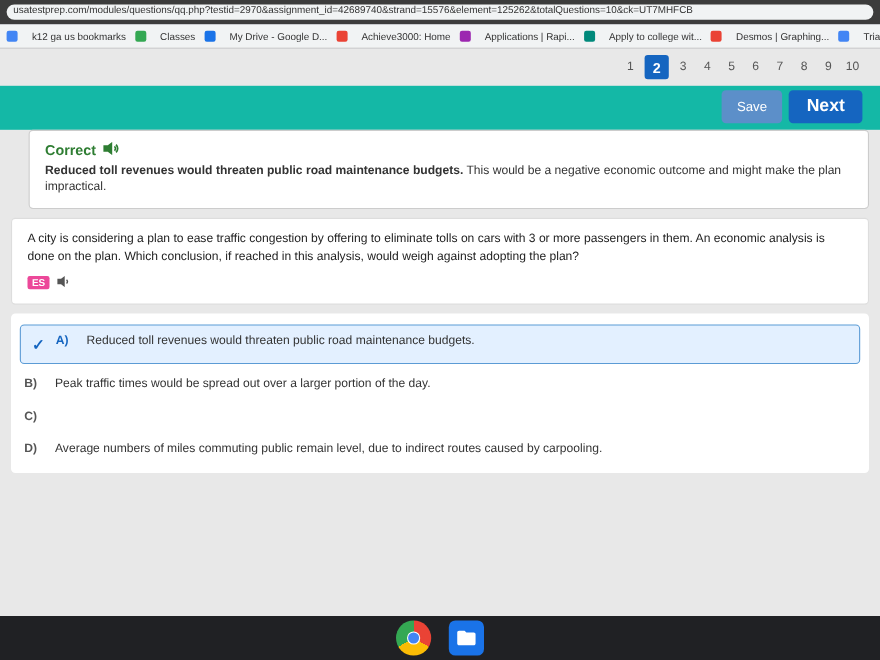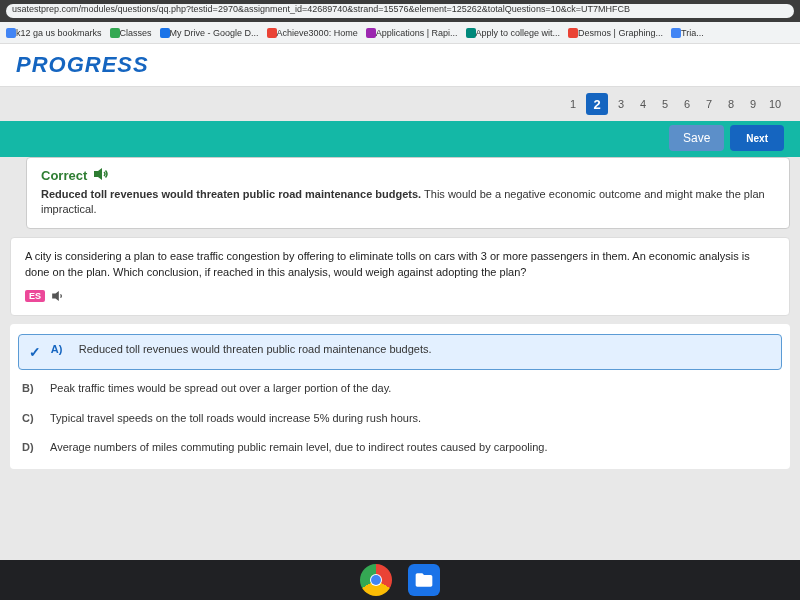--- a/index.html
+++ b/index.html
@@ -45,21 +45,21 @@
       gap: 8px;
       border-bottom: 1px solid #ddd;
       overflow: hidden;
     }
     .bookmark-item {
       font-size: 9px;
       color: #333;
       white-space: nowrap;
       display: flex;
       align-items: center;
-      gap: 0;
+      gap: 13px;
       cursor: pointer;
     }
     .bookmark-icon {
       width: 10px;
       height: 10px;
       background: #4285f4;
       border-radius: 2px;
       flex-shrink: 0;
     }
     .bookmark-icon.green { background: #34a853; }
@@ -152,21 +152,21 @@
       padding: 6px 14px;
       font-size: 12px;
       border-radius: 4px;
       cursor: pointer;
     }
     .btn-next {
       background: #1565c0;
       color: #fff;
       border: none;
       padding: 6px 16px;
-      font-size: 10px;
+      font-size: 16px;
       border-radius: 4px;
       cursor: pointer;
       font-weight: bold;
     }
 
     
     .correct-box {
       background: #fff;
       border: 1px solid #ccc;
       border-radius: 4px;
@@ -356,23 +356,20 @@
     <span>Desmos | Graphing...</span>
   </div>
   <div class="bookmark-item">
     <div class="bookmark-icon"></div>
     <span>Tria...</span>
   </div>
 </div>
 
 <div class="main-content">
 
-  <div class="page-header">
-    <div class="progress-logo">PROGRESS</div>
-  </div>
 
 
   <div class="pagination">
     <div class="page-num">1</div>
     <div class="page-num active">2</div>
     <div class="page-num">3</div>
     <div class="page-num">4</div>
     <div class="page-num">5</div>
     <div class="page-num">6</div>
     <div class="page-num">7</div>
@@ -423,21 +420,20 @@
       <span class="answer-text">Reduced toll revenues would threaten public road maintenance budgets.</span>
     </div>
 
     <div class="answer-row">
       <span class="answer-letter">B)</span>
       <span class="answer-text">Peak traffic times would be spread out over a larger portion of the day.</span>
     </div>
 
     <div class="answer-row">
       <span class="answer-letter">C)</span>
-      <span class="answer-text">Typical travel speeds on the toll roads would increase 5% during rush hours.</span>
     </div>
 
     <div class="answer-row">
       <span class="answer-letter">D)</span>
       <span class="answer-text">Average numbers of miles commuting public remain level, due to indirect routes caused by carpooling.</span>
     </div>
 
   </div>
 
 </div>

